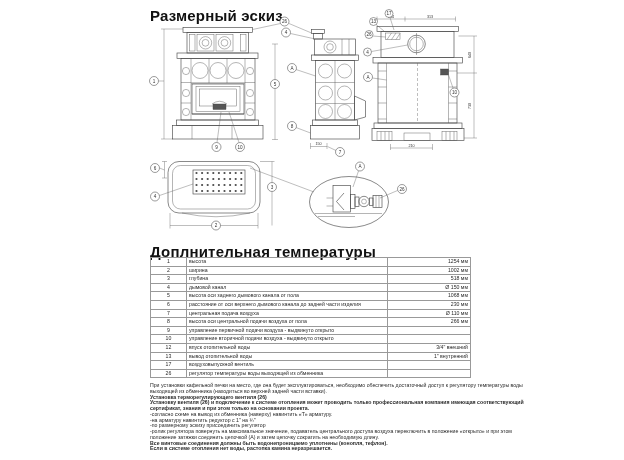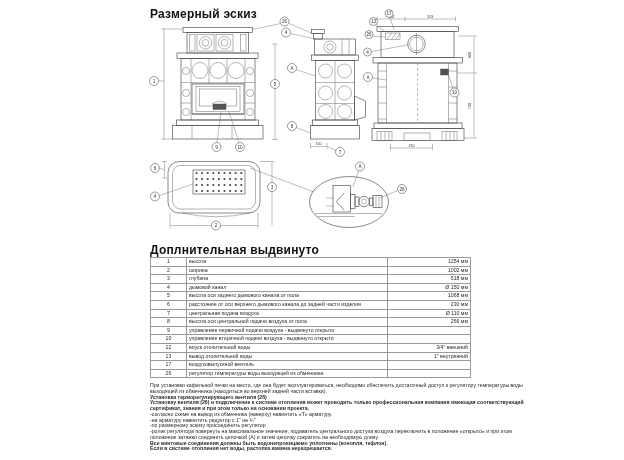--- a/index.html
+++ b/index.html
@@ -1,21 +1,21 @@
 <!DOCTYPE html>
 <html><head>
 <meta charset="utf-8">
 <style>
   html,body{margin:0;padding:0;}
   body{
     width:624px;height:460px;background:#ffffff;position:relative;overflow:hidden;
     font-family:"Liberation Sans",sans-serif;color:#1a1a1a;
   }
   .title{
-    position:absolute;left:150px;font-size:12px;font-weight:bold;color:#111;
+    position:absolute;left:150px;font-size:15px;font-weight:bold;color:#111;
     letter-spacing:.2px;white-space:nowrap;
   }
   #drawing-title{top:7px;}
   #info-title{top:243px;}
   svg#sketch{position:absolute;left:0;top:0;width:624px;height:242px;}
   svg#sketch .ln{stroke:#4a4a4a;stroke-width:.65;fill:none;}
   svg#sketch .thin{stroke:#5a5a5a;stroke-width:.45;fill:none;}
   svg#sketch .dim{stroke:#5a5a5a;stroke-width:.4;fill:none;}
   svg#sketch .dark{fill:#555;stroke:#444;stroke-width:.4;}
   svg#sketch .co{fill:#ffffff;stroke:#4a4a4a;stroke-width:.55;}
@@ -349,21 +349,21 @@
       <text class="cotx" x="360" y="168.2">А</text>
     </g>
     <g>
       <line class="dim" x1="397.5" y1="190.5" x2="380" y2="198"></line>
       <circle class="co" cx="402" cy="189" r="4.5"></circle>
       <text class="cotx" x="402" y="190.7">26</text>
     </g>
   </g>
 </svg>
 
-<div id="info-title" class="title">Доплнительная выдвинуто</div>
+<div id="info-title" class="title">Доплнительная температуры</div>
 
 <table id="spec">
   <tbody>
 
       <tr>
         <td class="c-num">1</td>
         <td class="c-label">высота</td>
         <td class="c-val">1254 мм</td>
       </tr>
 

